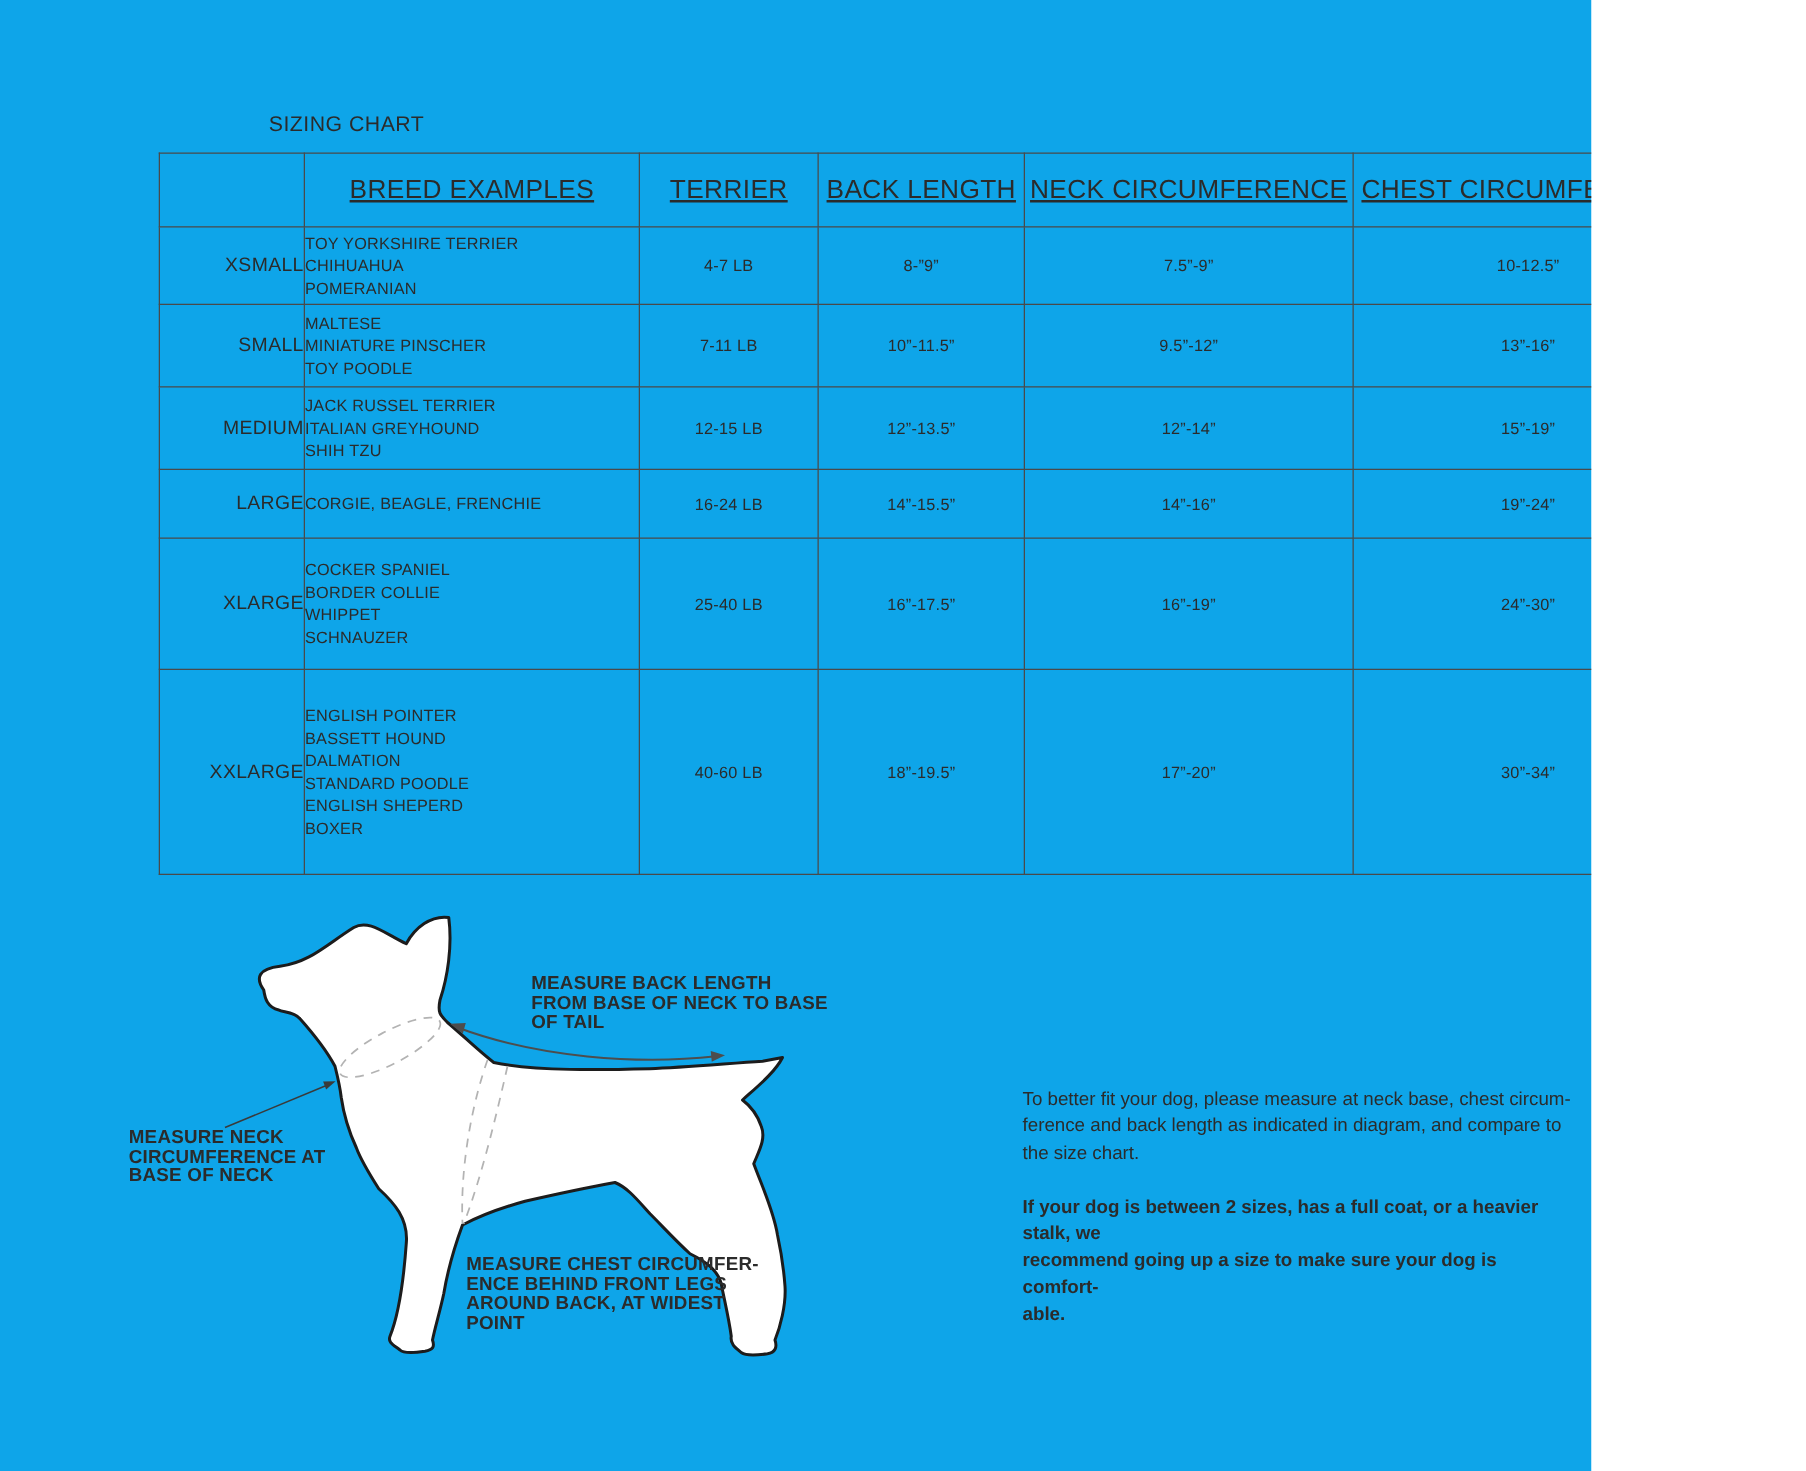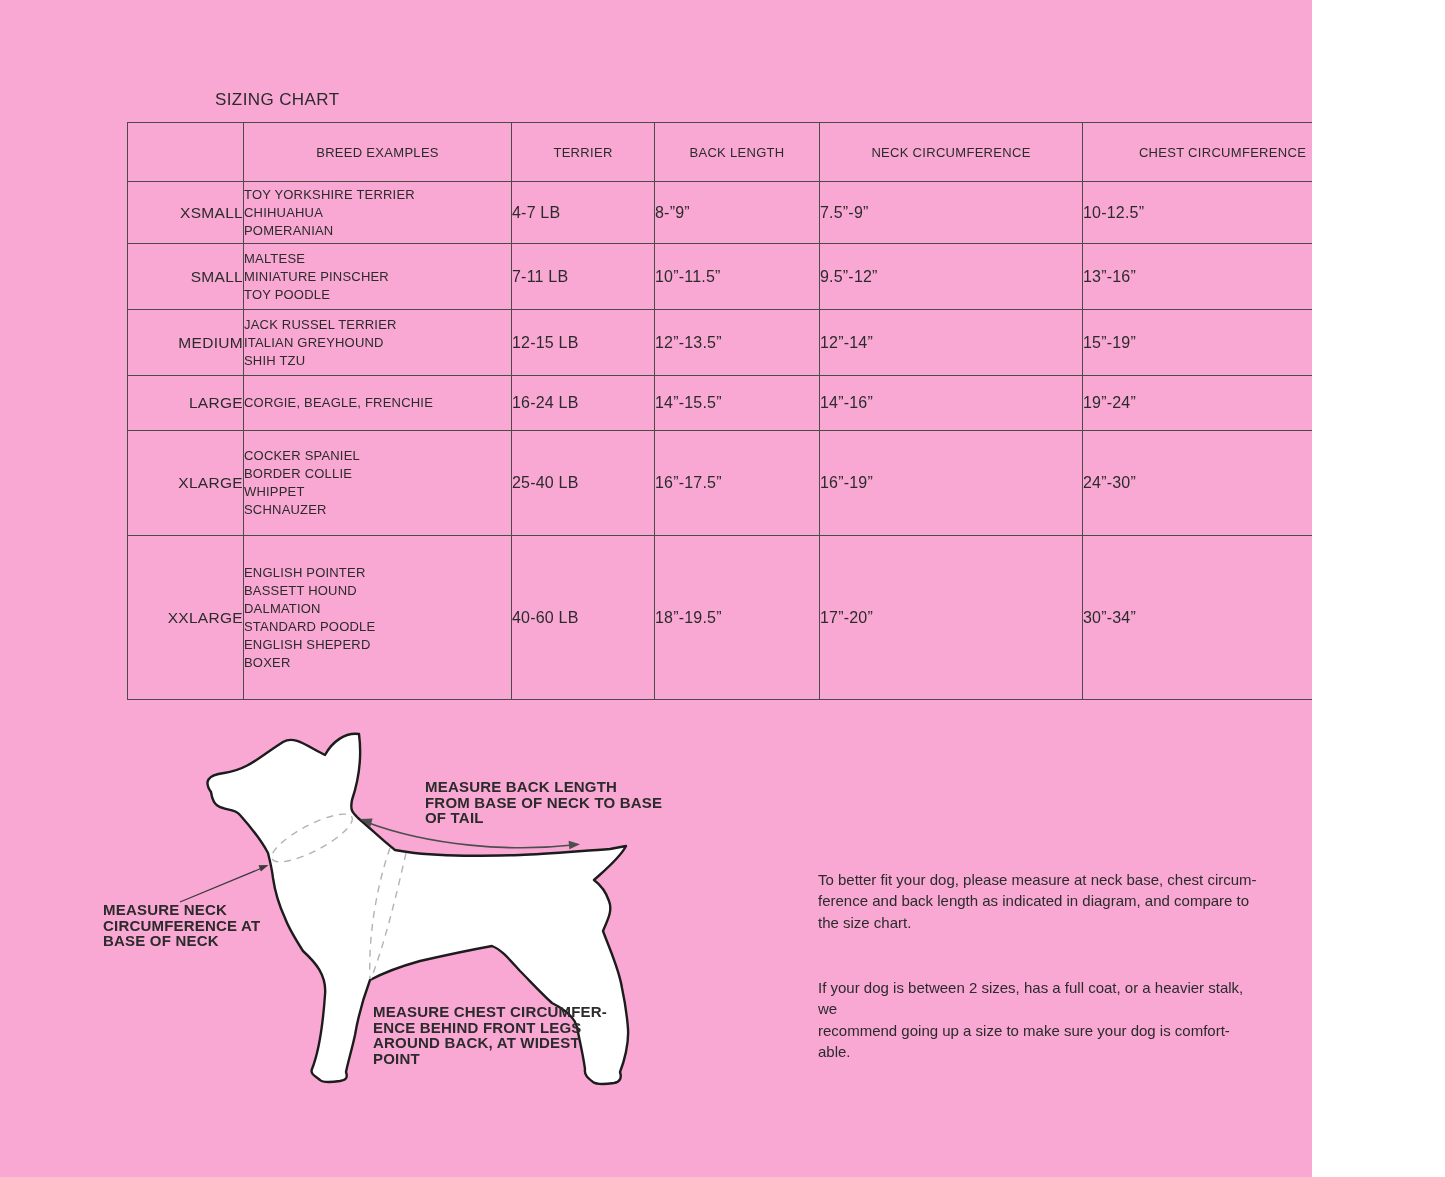--- a/index.html
+++ b/index.html
@@ -1,43 +1,43 @@
 <!DOCTYPE html>
 <html><head>
 <meta charset="utf-8">
 <style>
   html,body{margin:0;padding:0;background:#ffffff;}
   #page{
-    position:relative;width:1273px;height:1177px;background:#f9a8d4;overflow:hidden;
-    font-family:"Liberation Sans",sans-serif;color:#231f20;padding-left:39px;
+    position:relative;width:1273px;height:1177px;background:#0ea5e9;overflow:hidden;
+    font-family:"Liberation Sans",sans-serif;color:#231f20;
   }
   #title{
     position:absolute;left:215px;top:90px;font-size:17px;letter-spacing:0.4px;color:#2b2b2b;
   }
   table.sizing{
     position:absolute;left:127px;top:122px;width:1235px;height:577px;
     border-collapse:collapse;table-layout:fixed;
   }
   table.sizing td,table.sizing th{
     border:1px solid #4a4a4a;padding:0;vertical-align:middle;
     font-weight:normal;color:#2b2b2b;white-space:pre-line;
   }
-  td.c-head{text-align:center;font-size:13px;letter-spacing:0.3px;}
+  td.c-head{text-align:center;font-size:21px;letter-spacing:0.3px;text-decoration:underline;}
   td.c-size{text-align:right;font-size:15.5px;letter-spacing:0.3px;}
   td.c-breeds{text-align:left;padding-left:57px;font-size:13px;line-height:18px;letter-spacing:0.2px;}
-  td.c-val{font-size:16px;letter-spacing:0.2px;}
+  td.c-val{text-align:center;font-size:13px;letter-spacing:0.2px;}
   .dlabel{
     position:absolute;font-size:15px;font-weight:600;line-height:15.5px;
     letter-spacing:0.2px;color:#2b2b2b;white-space:pre-line;
   }
   #notes{
     position:absolute;left:818px;top:847px;width:440px;
     font-size:15px;line-height:21.5px;color:#2b2b2b;white-space:pre-line;font-weight:500;
   }
-  #notes .para2{margin-top:22px;}
+  #notes .para2{font-weight:bold;}
   #dog-svg{position:absolute;left:90px;top:722px;}
 </style>
 </head>
 <body>
 
 <div id="page">
 
   <div id="title">SIZING CHART</div>
 
   <table class="sizing">

